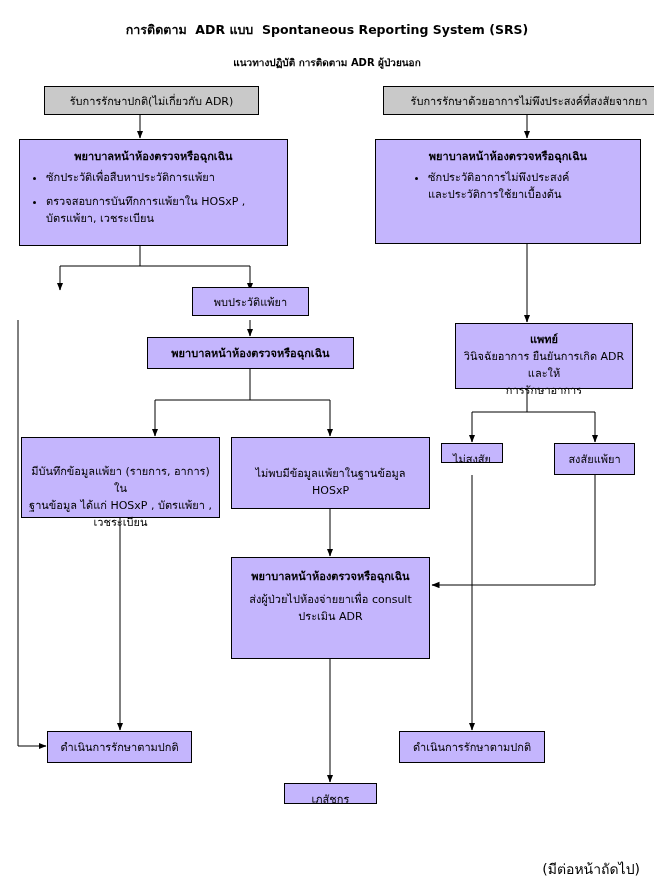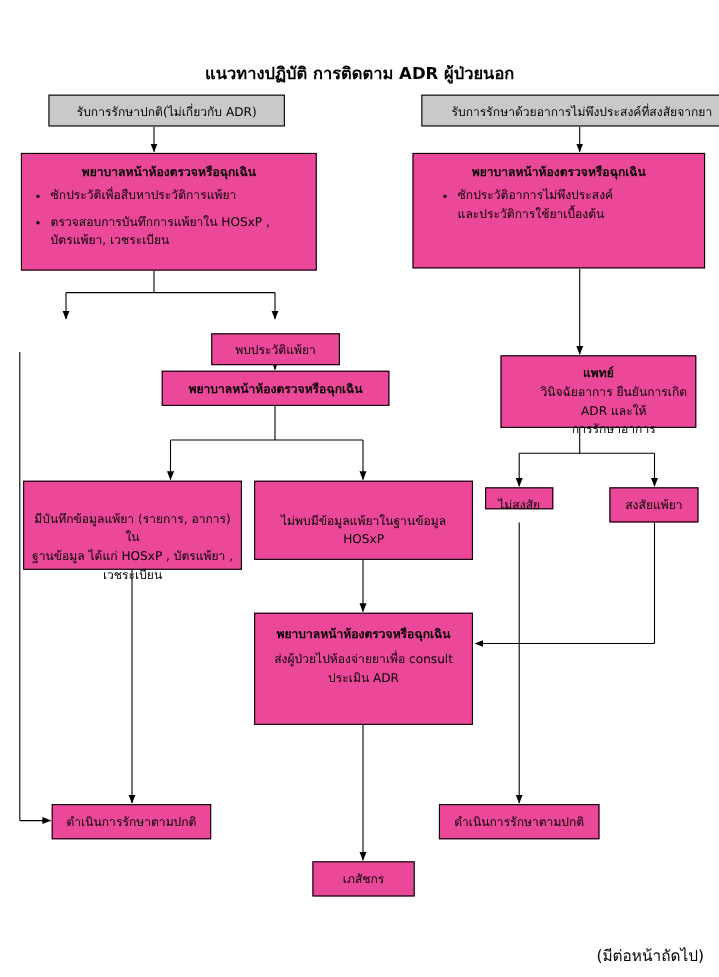--- a/index.html
+++ b/index.html
@@ -9,42 +9,43 @@
     font-family:"DejaVu Sans","Liberation Sans",sans-serif;
     color:#000;
     position:relative;
     overflow:hidden;
   }
   .canvas{position:relative;width:654px;height:888px;}
   .t{position:absolute;white-space:pre;}
   .title{
     font-size:12.5px;font-weight:bold;text-align:center;width:100%;
   }
-  .subtitle{font-size:15px;font-weight:bold;text-align:center;width:100%;}
+  .subtitle{font-size:10px;font-weight:bold;text-align:center;width:100%;}
   .box{
     position:absolute;box-sizing:border-box;
-    border:1px solid #000;background:#ec4899;
+    border:1px solid #000;background:#c4b5fd;
     font-size:11px;line-height:1.55;
   }
   .box.gray{background:#c9c9c9;}
   .box .hd{font-weight:bold;text-align:center;display:block;}
   .box .ln{display:block;}
   .center{text-align:center;}
   .pad{padding:7px 8px;}
   ul.bul{margin:4px 0 0 0;padding-left:20px;}
   ul.bul li{margin-bottom:7px;}
   ul.bul li:last-child{margin-bottom:0;}
   .footer{position:absolute;font-size:14px;}
   svg.arrows{position:absolute;left:0;top:0;width:654px;height:888px;pointer-events:none;}
 </style>
 </head>
 <body>
 
 <div class="canvas">
 
+  <div class="t title" style="left:0;top:20px;">การติดตาม  ADR แบบ  Spontaneous Reporting System (SRS)</div>
   <div class="t subtitle" style="left:0;top:55px;">แนวทางปฏิบัติ การติดตาม ADR ผู้ป่วยนอก</div>
 
   <svg class="arrows" viewBox="0 0 654 888">
     <defs>
       <marker id="ah" markerWidth="9" markerHeight="9" refX="7.5" refY="3.2" orient="auto" markerUnits="userSpaceOnUse">
         <path d="M0,0 L8,3.2 L0,6.4 z" fill="#000"></path>
       </marker>
     </defs>
     <g stroke="#000" stroke-width="1" fill="none">
 
@@ -100,37 +101,37 @@
     <ul class="bul">
       <li>ซักประวัติเพื่อสืบหาประวัติการแพ้ยา</li>
       <li style="white-space:pre-line;">ตรวจสอบการบันทึกการแพ้ยาใน  HOSxP ,
 บัตรแพ้ยา, เวชระเบียน</li>
     </ul>
   </div>
 
   <div class="box" style="left:375px;top:139px;width:266px;height:105px;padding:8px 6px;">
     <span class="hd">พยาบาลหน้าห้องตรวจหรือฉุกเฉิน</span>
     <ul class="bul" style="padding-left:34px;">
-      <li style="white-space:pre-line;">ซักประวัติอาการไม่พึงประสงค์
+      <li style="white-space:pre-line;margin-left:12px;">ซักประวัติอาการไม่พึงประสงค์
 และประวัติการใช้ยาเบื้องต้น</li>
     </ul>
   </div>
 
 
-  <div class="box center" style="left:192px;top:303px;width:117px;height:29px;">
+  <div class="box center" style="left:192px;top:287px;width:117px;height:29px;">
     <span class="ln" style="padding:6px 2px;">พบประวัติแพ้ยา</span>
   </div>
 
   <div class="box center" style="left:147px;top:337px;width:207px;height:32px;">
     <span class="ln" style="padding:7px 2px;font-weight:bold;">พยาบาลหน้าห้องตรวจหรือฉุกเฉิน</span>
   </div>
 
   <div class="box" style="left:455px;top:323px;width:178px;height:66px;padding:7px 7px;">
     <span class="hd">แพทย์</span>
-    <span class="ln center" style="white-space:pre-line;margin-left:28px;">วินิจฉัยอาการ ยืนยันการเกิด ADR และให้
+    <span class="ln center" style="white-space:pre-line;">วินิจฉัยอาการ ยืนยันการเกิด ADR และให้
 การรักษาอาการ</span>
   </div>
 
   <div class="box center" style="left:231px;top:437px;width:199px;height:72px;padding:10px 7px;white-space:pre-line;">
     <span class="ln">ไม่พบมีข้อมูลแพ้ยาในฐานข้อมูล
 HOSxP</span>
   </div>
 
   <div class="box center" style="left:21px;top:437px;width:199px;height:81px;padding:8px 7px;white-space:pre-line;">
     <span class="ln">มีบันทึกข้อมูลแพ้ยา (รายการ, อาการ) ใน
@@ -153,19 +154,19 @@
   </div>
 
   <div class="box center" style="left:47px;top:731px;width:145px;height:32px;">
     <span class="ln" style="padding:7px 2px;">ดำเนินการรักษาตามปกติ</span>
   </div>
 
   <div class="box center" style="left:399px;top:731px;width:146px;height:32px;">
     <span class="ln" style="padding:7px 2px;">ดำเนินการรักษาตามปกติ</span>
   </div>
 
-  <div class="box center" style="left:284px;top:783px;width:93px;height:32px;">
+  <div class="box center" style="left:284px;top:783px;width:93px;height:21px;">
     <span class="ln" style="padding:7px 2px;">เภสัชกร</span>
   </div>
 
   <div class="footer" style="right:14px;top:858px;">(มีต่อหน้าถัดไป)</div>
 
 </div>
 
 </body></html>

